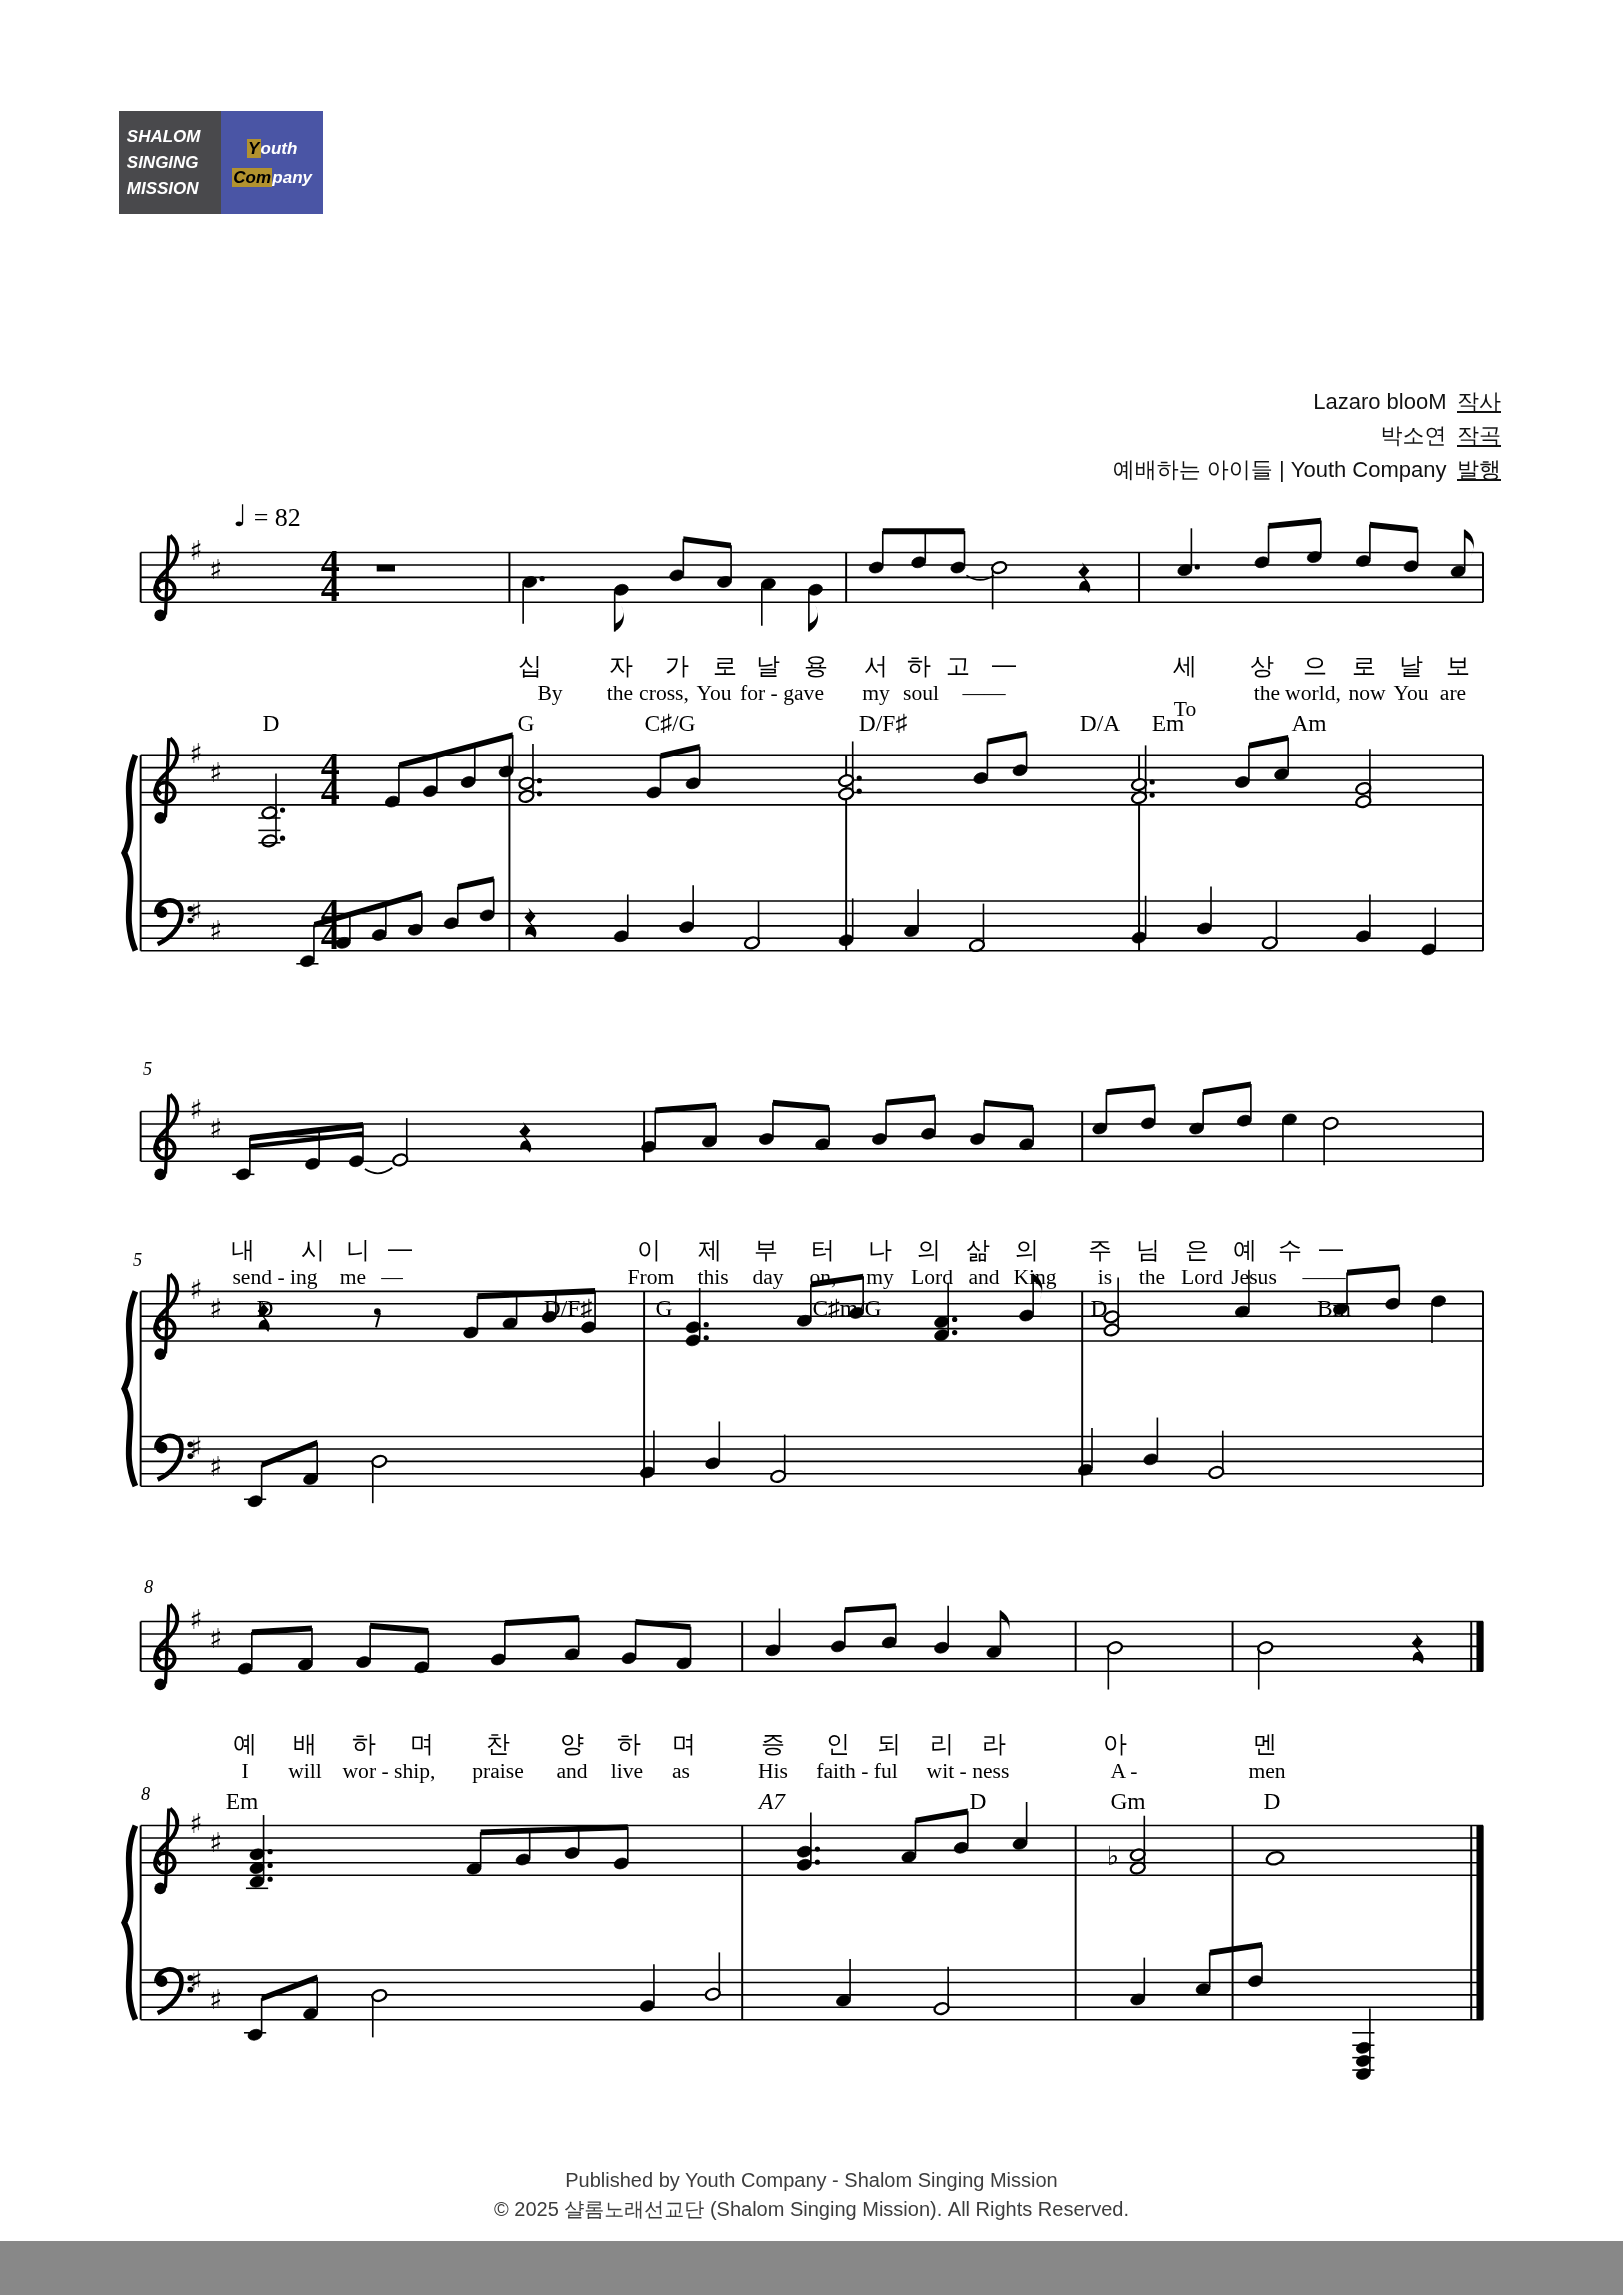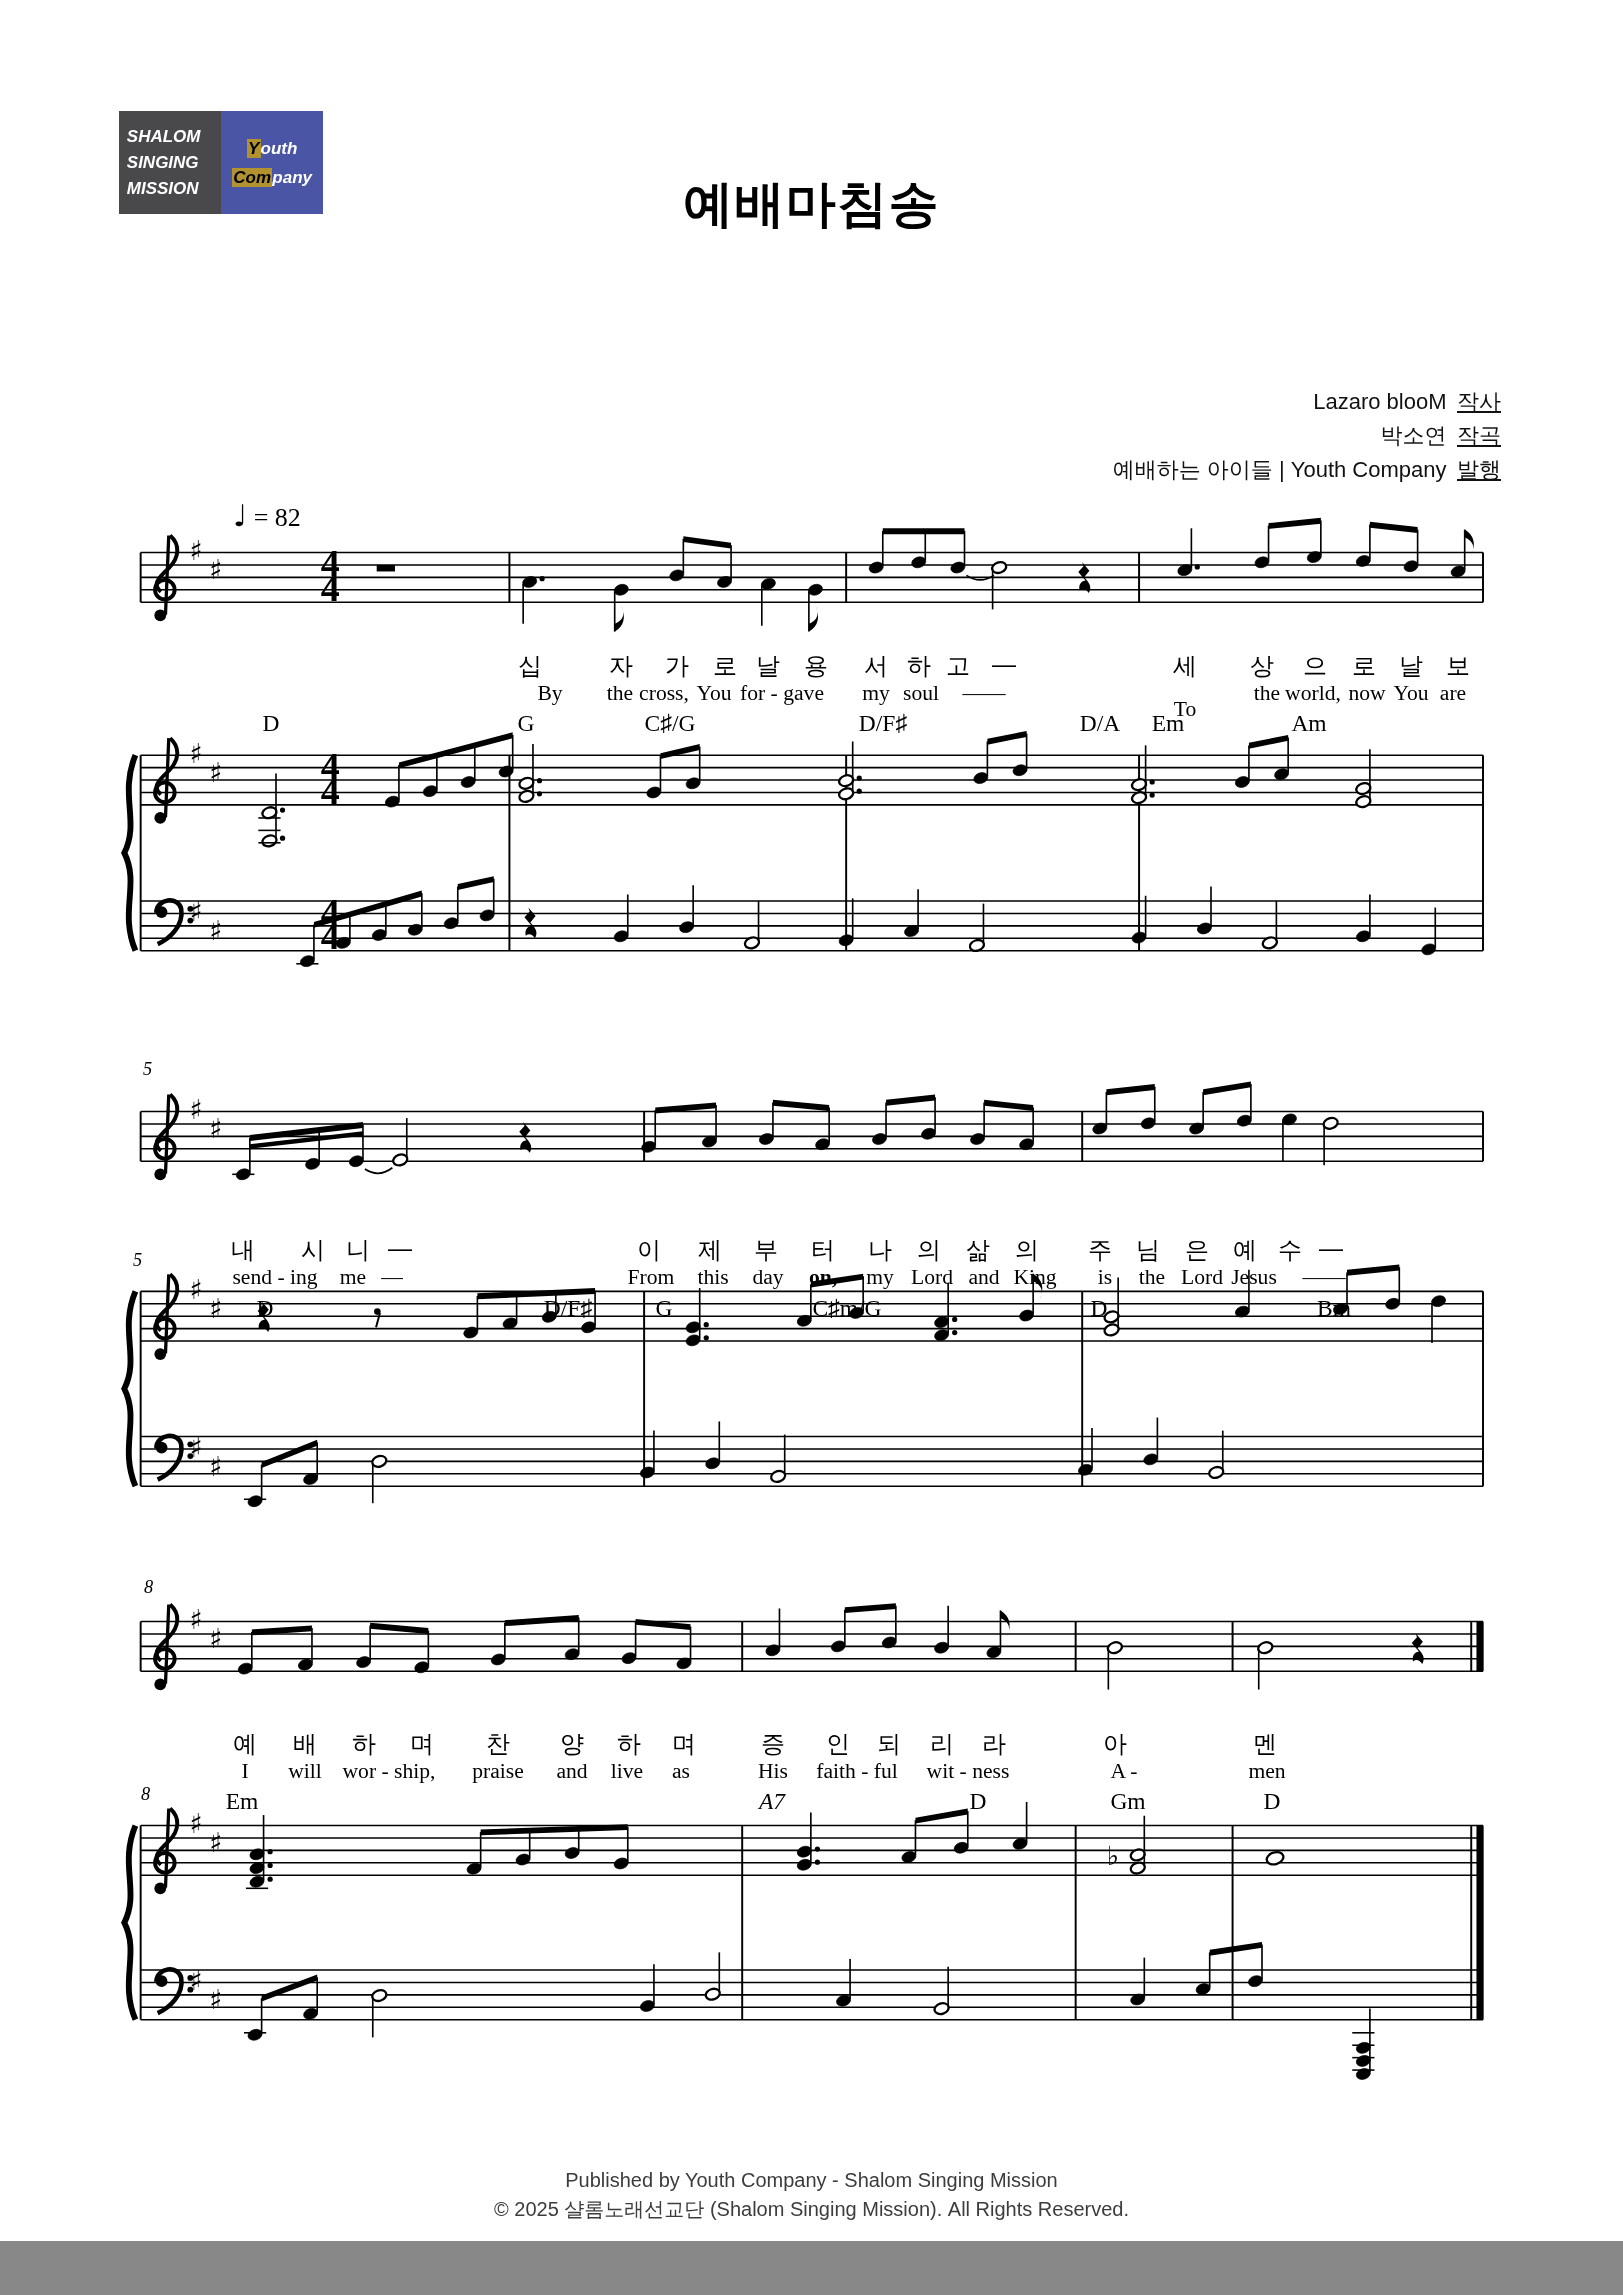--- a/index.html
+++ b/index.html
@@ -45,21 +45,20 @@
       <span>SHALOM</span>
       <span>SINGING</span>
       <span>MISSION</span>
     </div>
     <div class="logo-right">
       <span><span class="hl">Y</span><span>outh</span></span>
       <span><span class="hl">Com</span><span>pany</span></span>
     </div>
   </div>
 
-  <div class="title">예배마침송</div>
 
   <div class="credits">
     <div><span>Lazaro blooM</span><span class="role">작사</span></div>
     <div><span>박소연</span><span class="role">작곡</span></div>
     <div><span>예배하는 아이들 | Youth Company</span><span class="role">발행</span></div>
   </div>
 
   <div class="tempo">
     <span class="qnote">♩</span>
     <span>= 82</span>
@@ -609,21 +608,21 @@
       <span class="syl ko" style="left: 1197px; top: 1234px;">은</span>
       <span class="syl ko" style="left: 1245px; top: 1234px;">예</span>
       <span class="syl ko" style="left: 1290px; top: 1234px;">수</span>
       <span class="syl ko" style="left: 1331px; top: 1234px;">—</span>
       <span class="syl en" style="left: 275px; top: 1265px;">send - ing</span>
       <span class="syl en" style="left: 353px; top: 1265px;">me</span>
       <span class="syl en" style="left: 392px; top: 1265px;">—</span>
       <span class="syl en" style="left: 651px; top: 1265px;">From</span>
       <span class="syl en" style="left: 713px; top: 1265px;">this</span>
       <span class="syl en" style="left: 768px; top: 1265px;">day</span>
-      <span class="syl en" style="left: 823px; top: 1265px; font-weight: bold;">on,</span>
+      <span class="syl en" style="left: 823px; top: 1265px;">on,</span>
       <span class="syl en" style="left: 880px; top: 1265px;">my</span>
       <span class="syl en" style="left: 932px; top: 1265px;">Lord</span>
       <span class="syl en" style="left: 984px; top: 1265px;">and</span>
       <span class="syl en" style="left: 1035px; top: 1265px;">King</span>
       <span class="syl en" style="left: 1105px; top: 1265px;">is</span>
       <span class="syl en" style="left: 1152px; top: 1265px;">the</span>
       <span class="syl en" style="left: 1202px; top: 1265px;">Lord</span>
       <span class="syl en" style="left: 1254px; top: 1265px;">Jesus</span>
       <span class="syl en" style="left: 1324px; top: 1265px;">——</span>
       <span class="syl ch" style="left: 265px; top: 1295px;">D</span>

